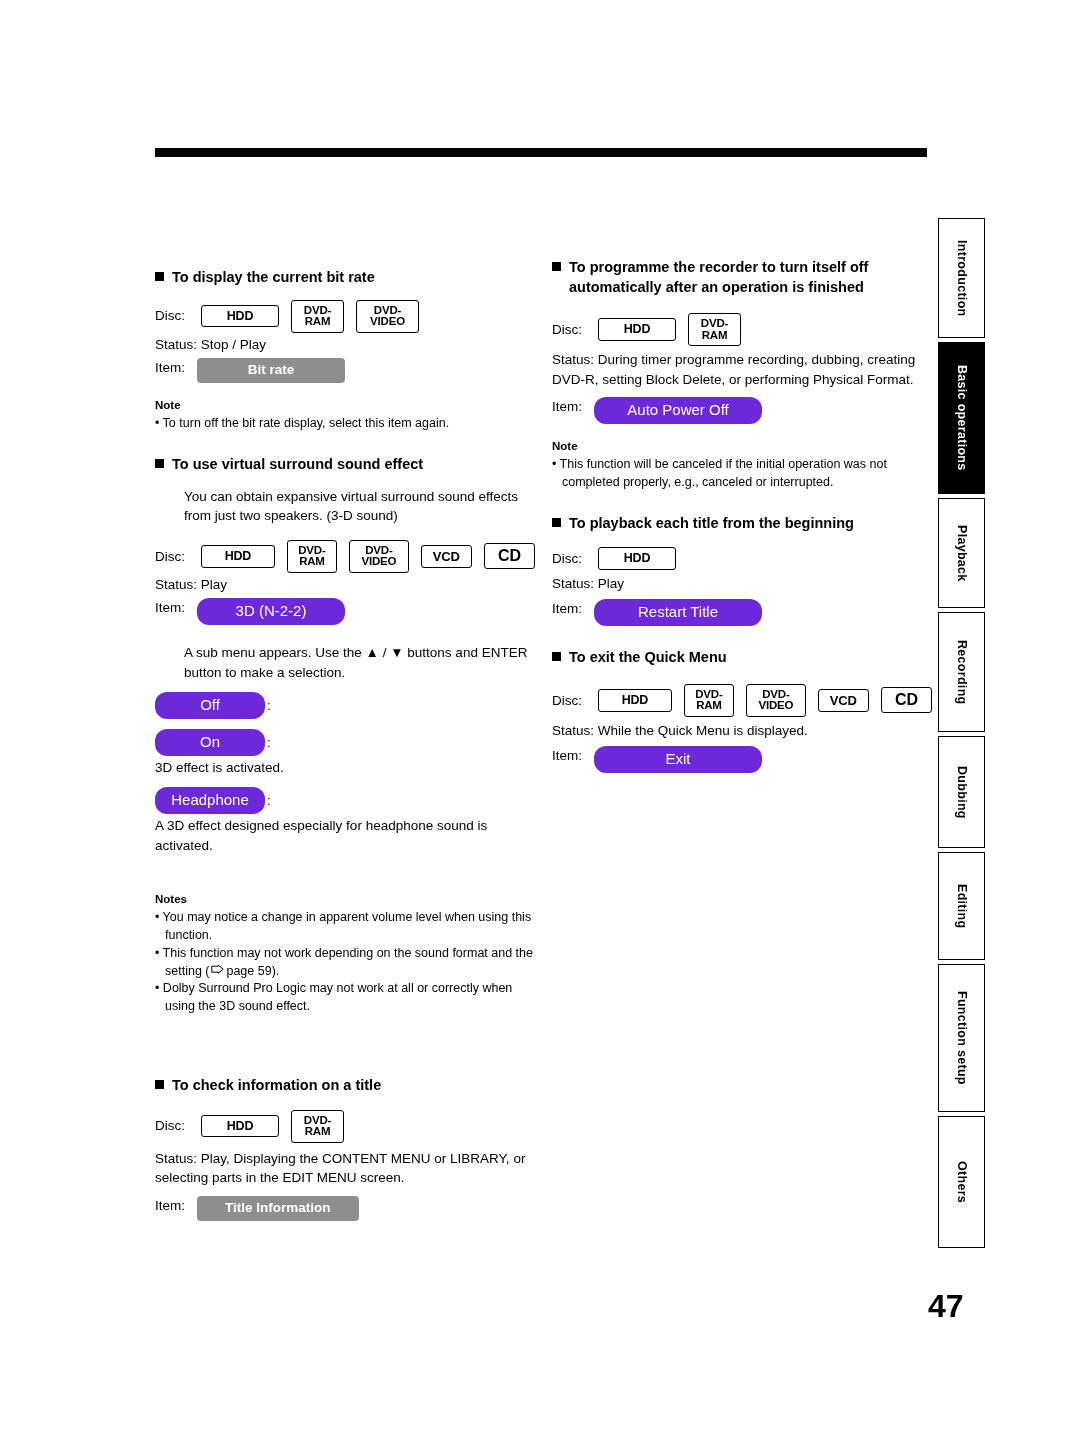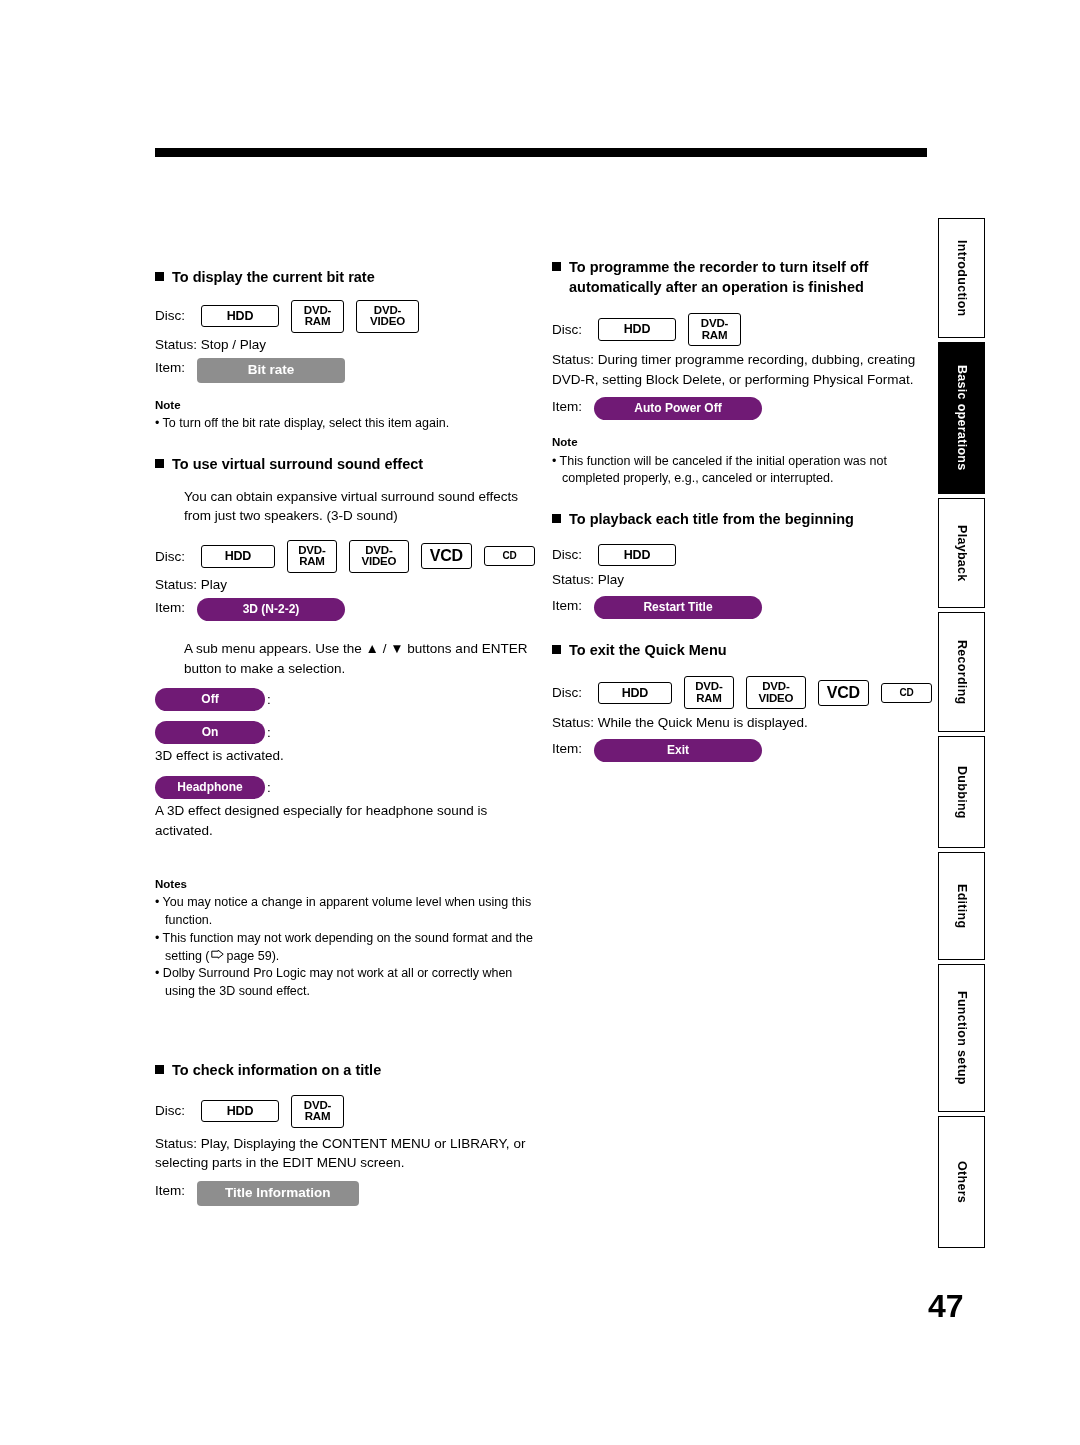--- a/index.html
+++ b/index.html
@@ -89,31 +89,31 @@
     text-align: center;
     background: #fff;
     line-height: 1;
     padding: 4px 0 4px 0;
     box-sizing: border-box;
     letter-spacing: -0.2px;
   }
   .chip.hdd { width: 78px; font-size: 12.5px; }
   .chip.dvdram { width: 53px; font-size: 11.5px; }
   .chip.dvdvideo { width: 63px; font-size: 11.5px; }
-  .chip.vcd { width: 54px; font-size: 16px; }
-  .chip.cd { width: 54px; font-size: 10px; }
+  .chip.vcd { width: 54px; font-size: 13px; }
+  .chip.cd { width: 54px; font-size: 16px; }
 
   
   .pill {
     display: inline-block;
-    background: #701a75;
+    background: #6d28d9;
     color: #ffffff;
     border-radius: 12px;
-    font-weight: bold;
-    font-size: 12px;
+    font-weight: normal;
+    font-size: 15px;
     text-align: center;
     padding: 4px 16px;
     min-width: 110px;
     box-sizing: border-box;
     line-height: 1.25;
   }
   .pill.wide { min-width: 148px; }
   .pill.xwide { min-width: 168px; }
 
   

